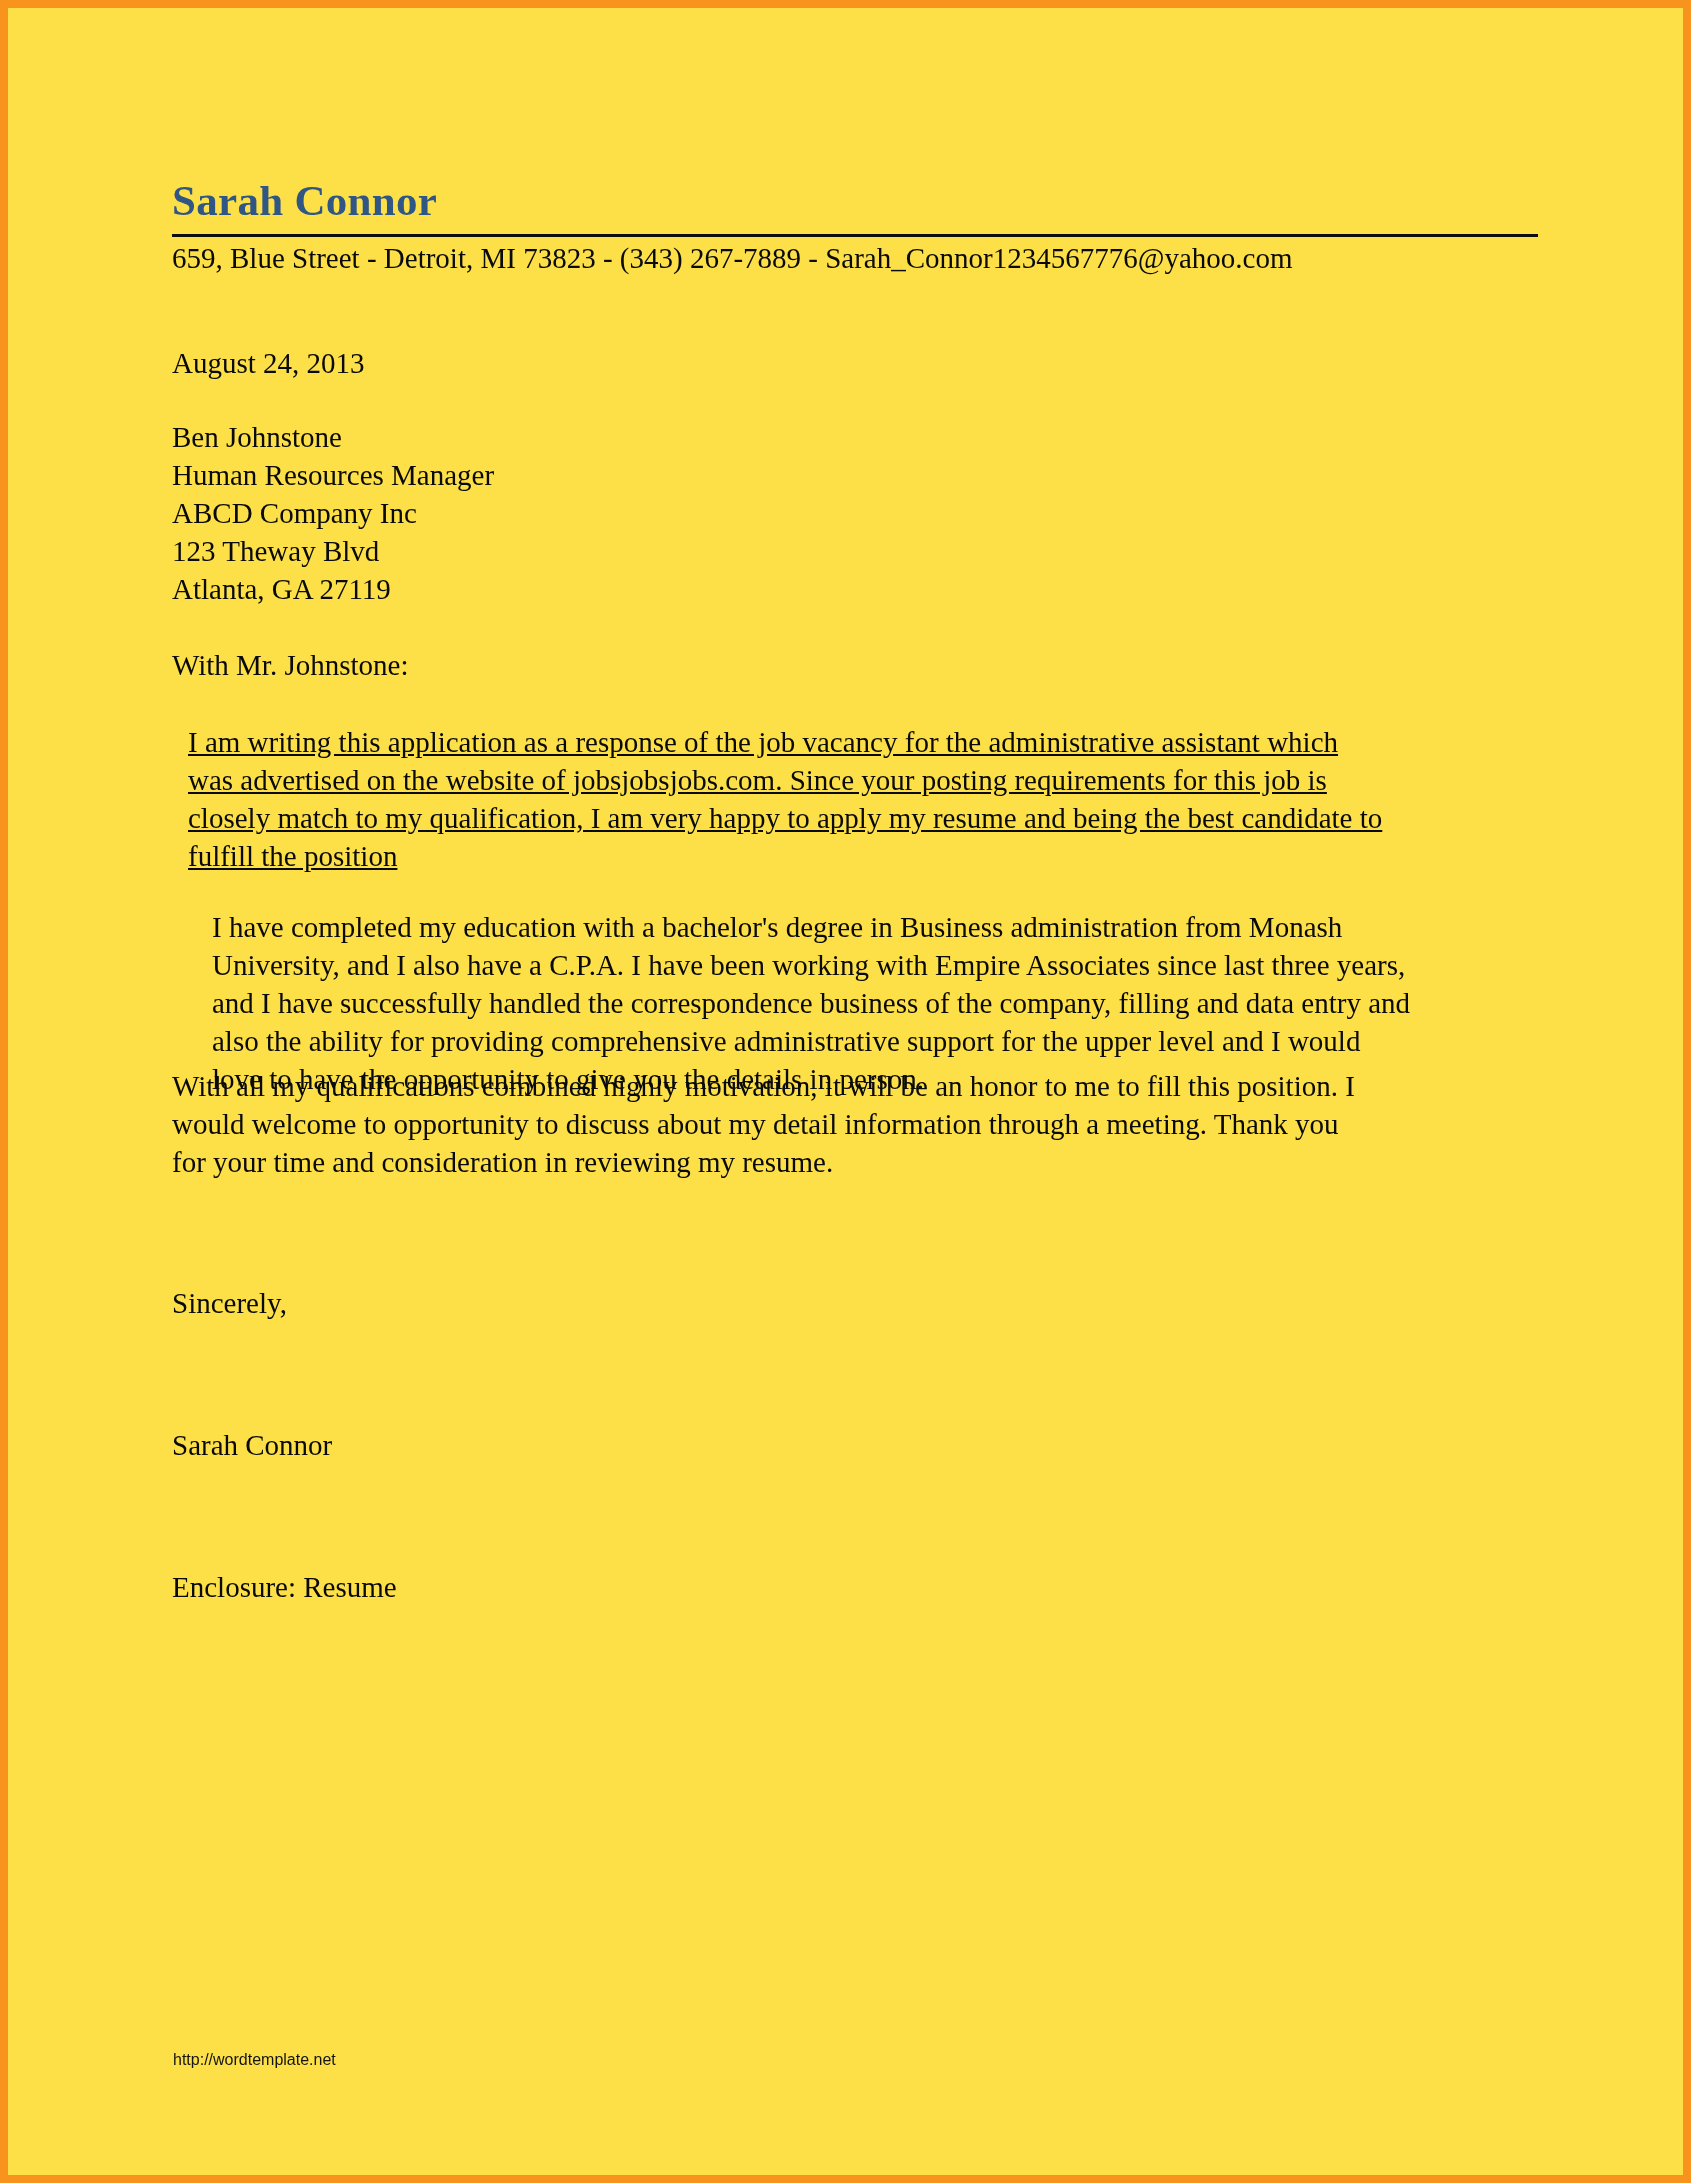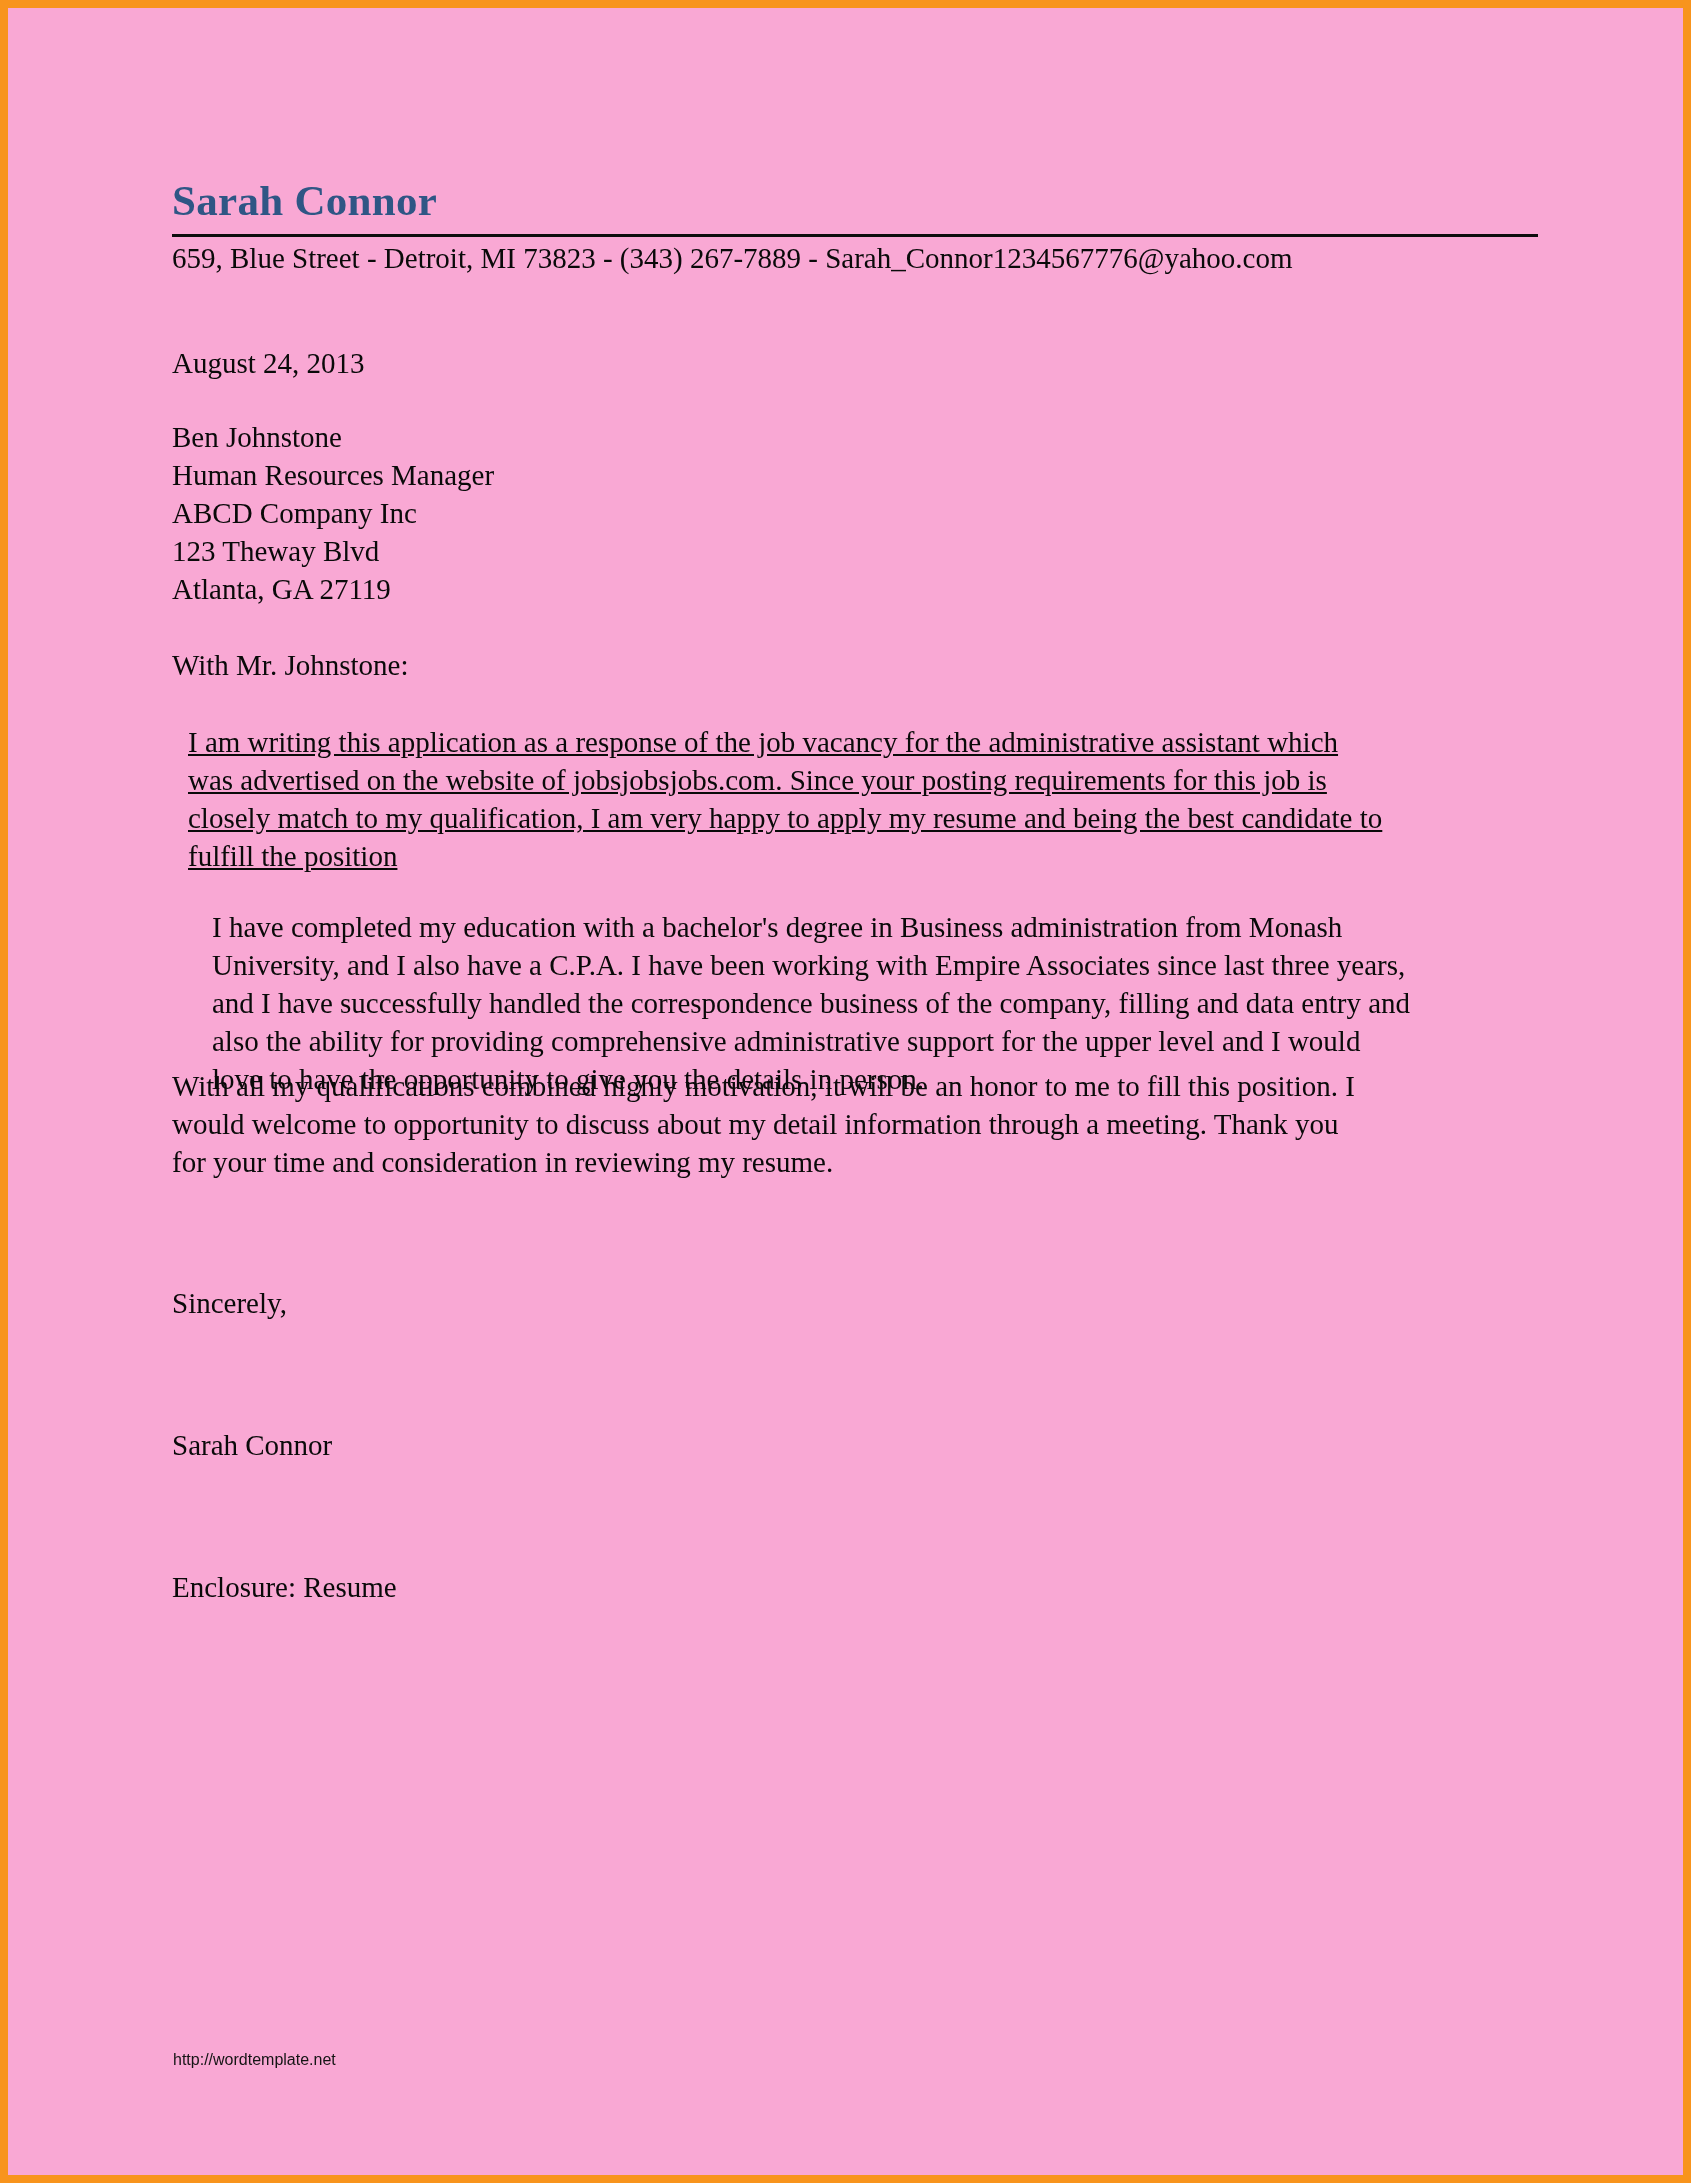--- a/index.html
+++ b/index.html
@@ -5,21 +5,21 @@
   html, body {
     margin: 0;
     padding: 0;
     background: #ffffff;
   }
   .page {
     position: relative;
     width: 1691px;
     height: 2183px;
     box-sizing: border-box;
-    background: #f9a8d4;
+    background: #fde047;
     border: 8.5px solid #F8941D;
     overflow: hidden;
     font-family: "Liberation Serif", "DejaVu Serif", serif;
     color: #000000;
   }
   .abs { position: absolute; }
   .serif-text {
     font-size: 29px;
     line-height: 38px;
     color: #0a0a0a;

